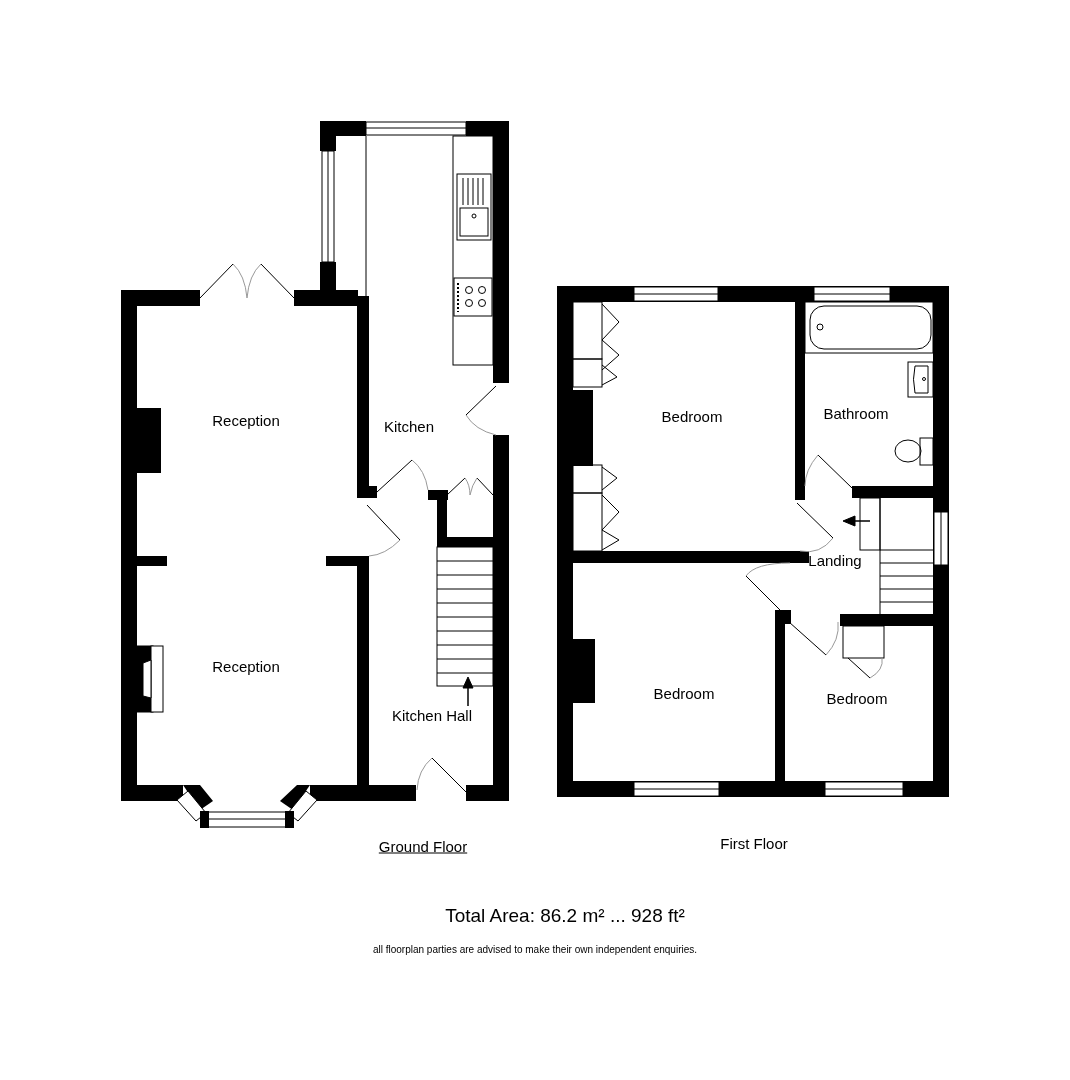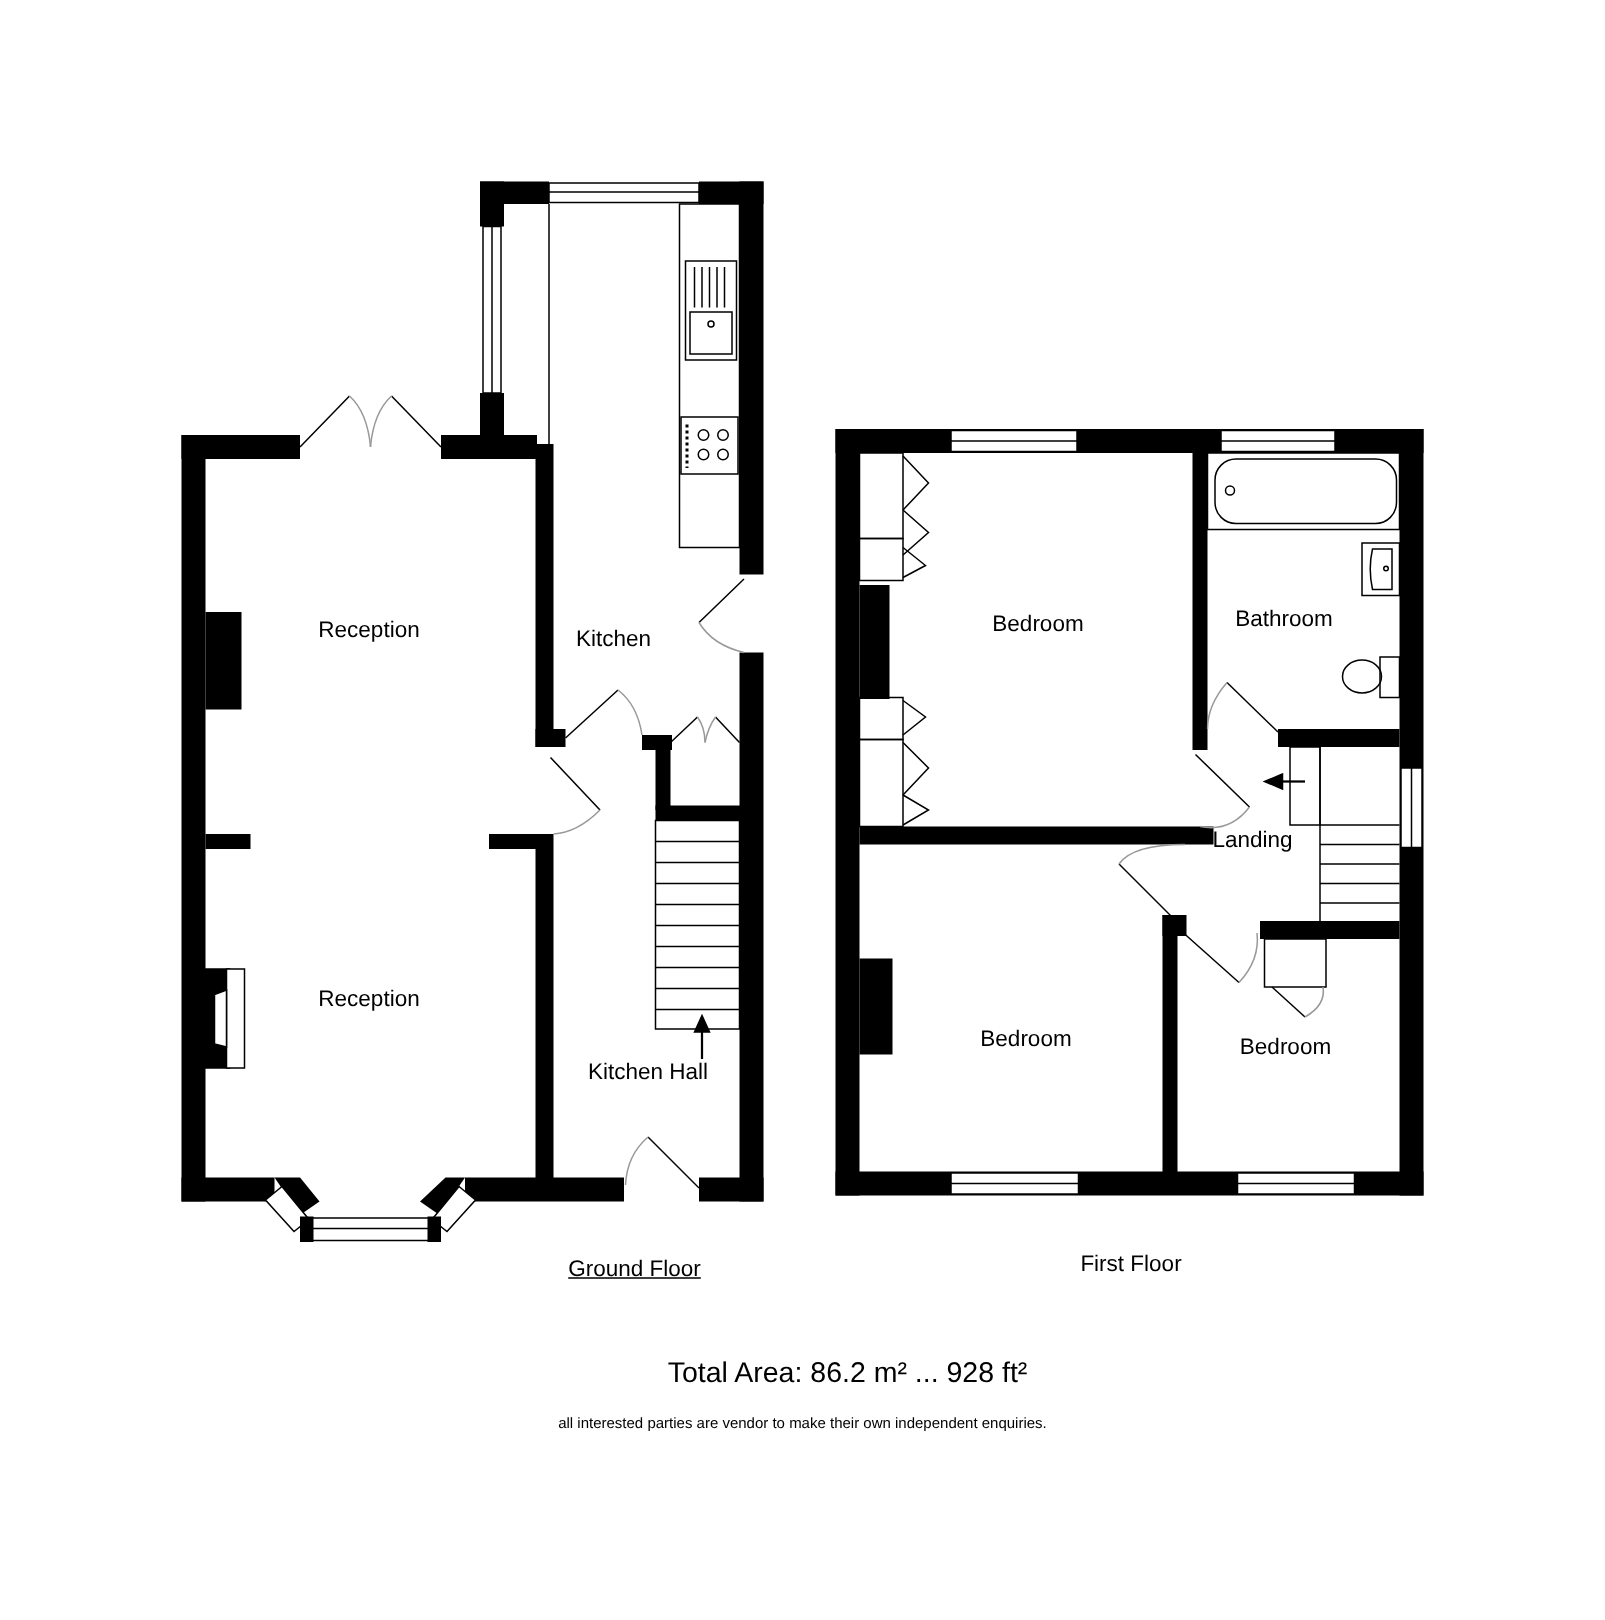--- a/index.html
+++ b/index.html
@@ -272,14 +272,14 @@
 <div class="room-label" style="left:856px;top:413px;">Bathroom</div>
 <div class="room-label" style="left:835px;top:560px;text-align:right;">Landing</div>
 <div class="room-label" style="left:684px;top:693px;">Bedroom</div>
 <div class="room-label" style="left:857px;top:698px;">Bedroom</div>
 
 <div class="floor-label" style="left:423px;top:846px;text-decoration:underline;">Ground Floor</div>
 <div class="floor-label" style="left:754px;top:843px;">First Floor</div>
 
 <div class="total-area">Total Area: 86.2 m² ... 928 ft²</div>
 <div class="disclaimer">
-  <div>all interested parties are vendor to make their own independent enquiries.</div>
+  <div>all floorplan parties are advised to make their own independent enquiries.</div>
 </div>
 
 </body></html>

